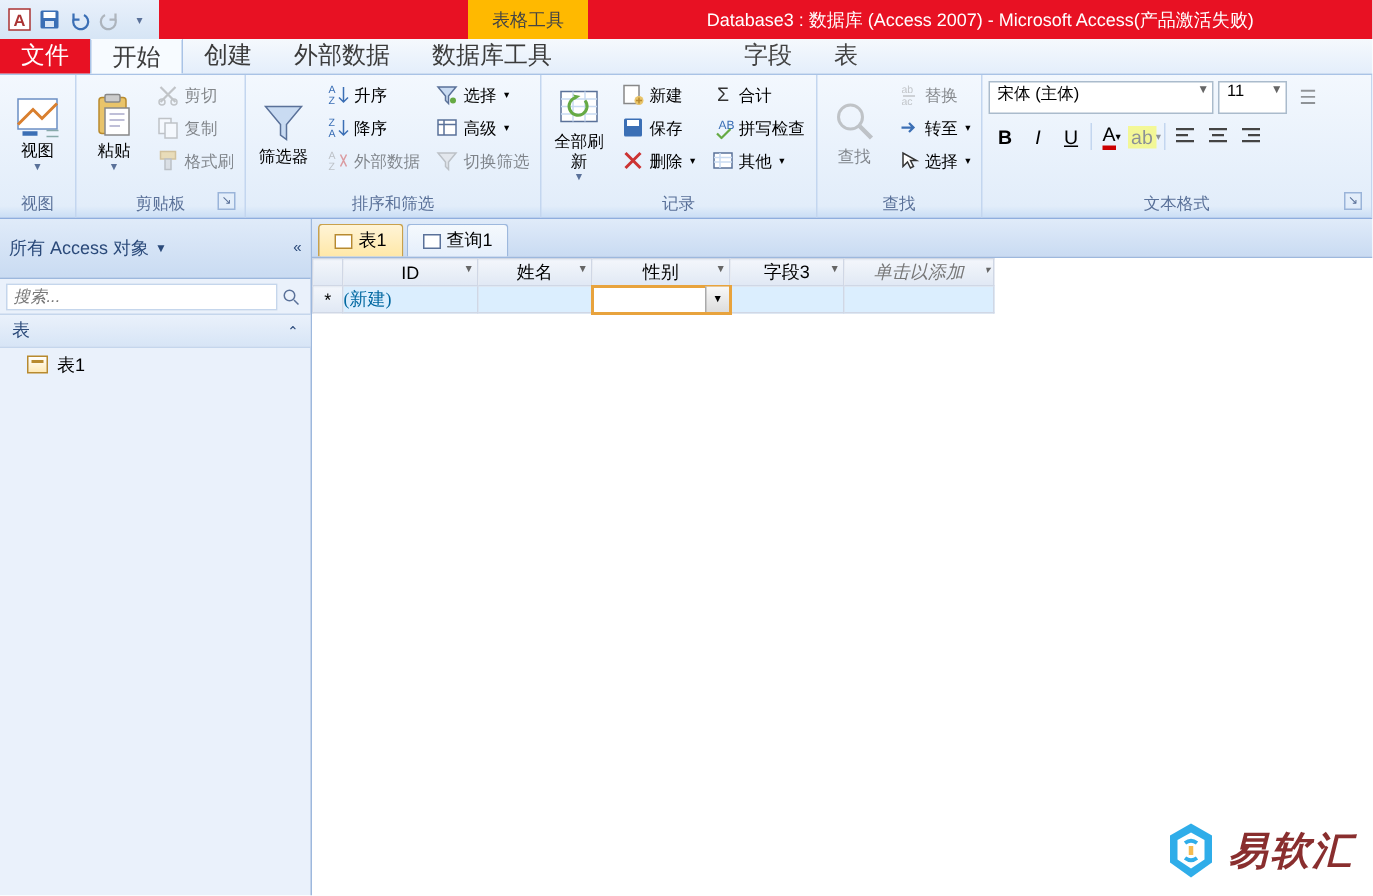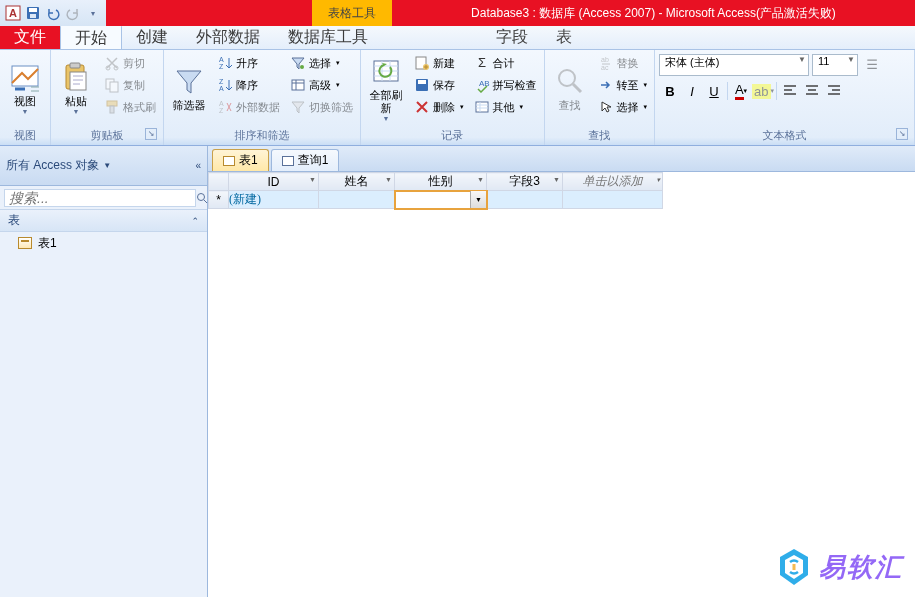--- a/index.html
+++ b/index.html
@@ -41,21 +41,21 @@
 .fmt-btn { width: 22px; height: 22px; display: flex; align-items: center; justify-content: center; cursor: pointer; font-size: 13px; font-family: "Times New Roman", serif; }
 .fmt-sep { width: 1px; height: 18px; background: #c3d6ef; margin: 2px 2px; }
 
 
 .content { display: flex; height: calc(597px - 26px - 24px - 96px); }
 .navpane { width: 208px; background: #eaf1fb; border-right: 1px solid #9db8dd; display: flex; flex-direction: column; }
 .nav-header { height: 40px; background: linear-gradient(#e0ebf9,#c9dbf2); border-bottom: 1px solid #9db8dd; display: flex; align-items: center; padding: 0 6px; font-size: 12px; color: #2b4a7a; }
 .nav-header .dd { margin-left: 4px; font-size: 8px; }
 .nav-header .collapse { margin-left: auto; cursor: pointer; font-size: 10px; }
 .nav-search { height: 24px; display: flex; align-items: center; border-bottom: 1px solid #c5d6ec; padding: 2px 4px; }
-.nav-search input { flex: 1; border: 1px solid #c5d6ec; height: 18px; padding: 0 4px; font-size: 14px; font-style: italic; color: #888; }
+.nav-search input { flex: 1; border: 1px solid #c5d6ec; height: 18px; padding: 0 4px; font-size: 11px; font-style: italic; color: #888; }
 .nav-search .sicon { width: 18px; height: 18px; display: flex; align-items: center; justify-content: center; cursor: pointer; color: #5a7199; }
 .nav-group { height: 22px; background: linear-gradient(#eaf1fb,#d7e5f6); border-bottom: 1px solid #c5d6ec; display: flex; align-items: center; padding: 0 8px; font-size: 12px; color: #2b4a7a; }
 .nav-group .chev { margin-left: auto; font-size: 9px; cursor: pointer; }
 .nav-item { height: 22px; display: flex; align-items: center; padding: 0 18px; gap: 6px; cursor: pointer; font-size: 12px; }
 .nav-item .ticon { width: 14px; height: 12px; border: 1px solid #b88a2e; background: linear-gradient(#fff,#ffe9b5); display: inline-block; position: relative; }
 .nav-item .ticon::before { content:""; position:absolute; left:2px; right:2px; top:2px; height:2px; background:#b88a2e; }
 
 
 .main { flex: 1; display: flex; flex-direction: column; background: #fff; }
 .tabsbar { height: 26px; background: linear-gradient(#e0ebf9,#c9dbf2); border-bottom: 1px solid #9db8dd; display: flex; align-items: flex-end; padding: 0 4px; gap: 2px; }
@@ -70,21 +70,21 @@
 .ds-table th { background: linear-gradient(#f3f6fb,#e0e8f4); font-weight: normal; position: relative; padding: 0 4px; }
 .ds-table th .dd { position: absolute; right: 2px; top: 3px; font-size: 7px; color: #666; cursor: pointer; }
 .ds-table th.add { font-style: italic; color: #777; }
 .ds-table .rowhdr { width: 20px; background: linear-gradient(#f3f6fb,#e0e8f4); }
 .ds-table td { background: #dbeefe; }
 .ds-table td.newrow { color: #0369a1; font-style: normal; text-align: left; padding-right: 6px; font-family: Liberation Serif, serif; }
 .ds-table td.cell-active { background: #fff; outline: 2px solid #e8a33d; outline-offset: -1px; position: relative; padding: 0; }
 .ds-table td.cell-active .combo-dd { position: absolute; right: 0; top: 0; bottom: 0; width: 16px; background: linear-gradient(#f8f8f8,#ddd); border-left: 1px solid #aaa; display: flex; align-items: center; justify-content: center; font-size: 7px; cursor: pointer; }
 .col-id { width: 90px; } .col-name { width: 76px; margin-left: 42px; } .col-sex { width: 92px; } .col-f3 { width: 76px; } .col-add { width: 100px; }
 
-.watermark { position: absolute; right: 12px; bottom: 10px; display: flex; align-items: center; gap: 8px; color: #8b5cf6; font-weight: bold; font-size: 26px; font-style: italic; letter-spacing: 2px; opacity: 0.92; }
+.watermark { position: absolute; right: 12px; bottom: 10px; display: flex; align-items: center; gap: 8px; color: #7f1d1d; font-weight: bold; font-size: 26px; font-style: italic; letter-spacing: 2px; opacity: 0.92; }
 .watermark .logo { width: 34px; height: 40px; }
 
 svg { display: block; }
 </style>
 </head>
 <body>
 
 <div class="titlebar">
   <div class="qat">
     <div class="qat-item">

